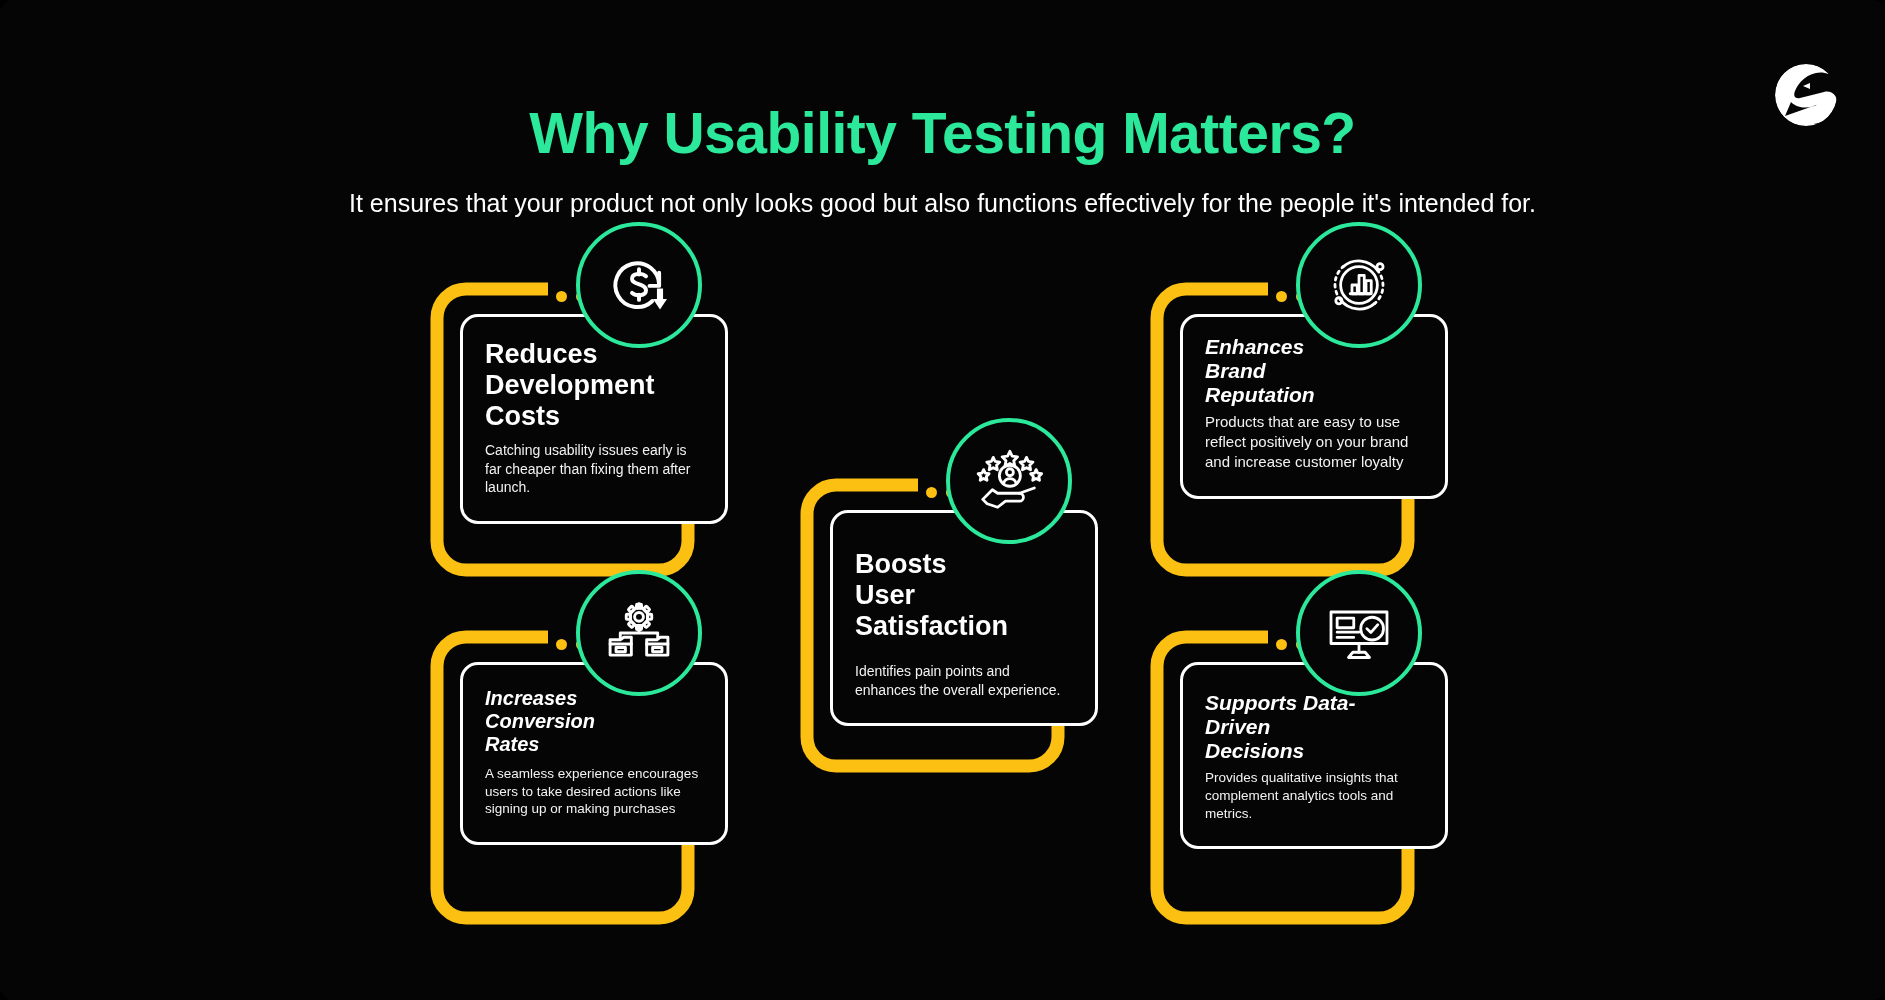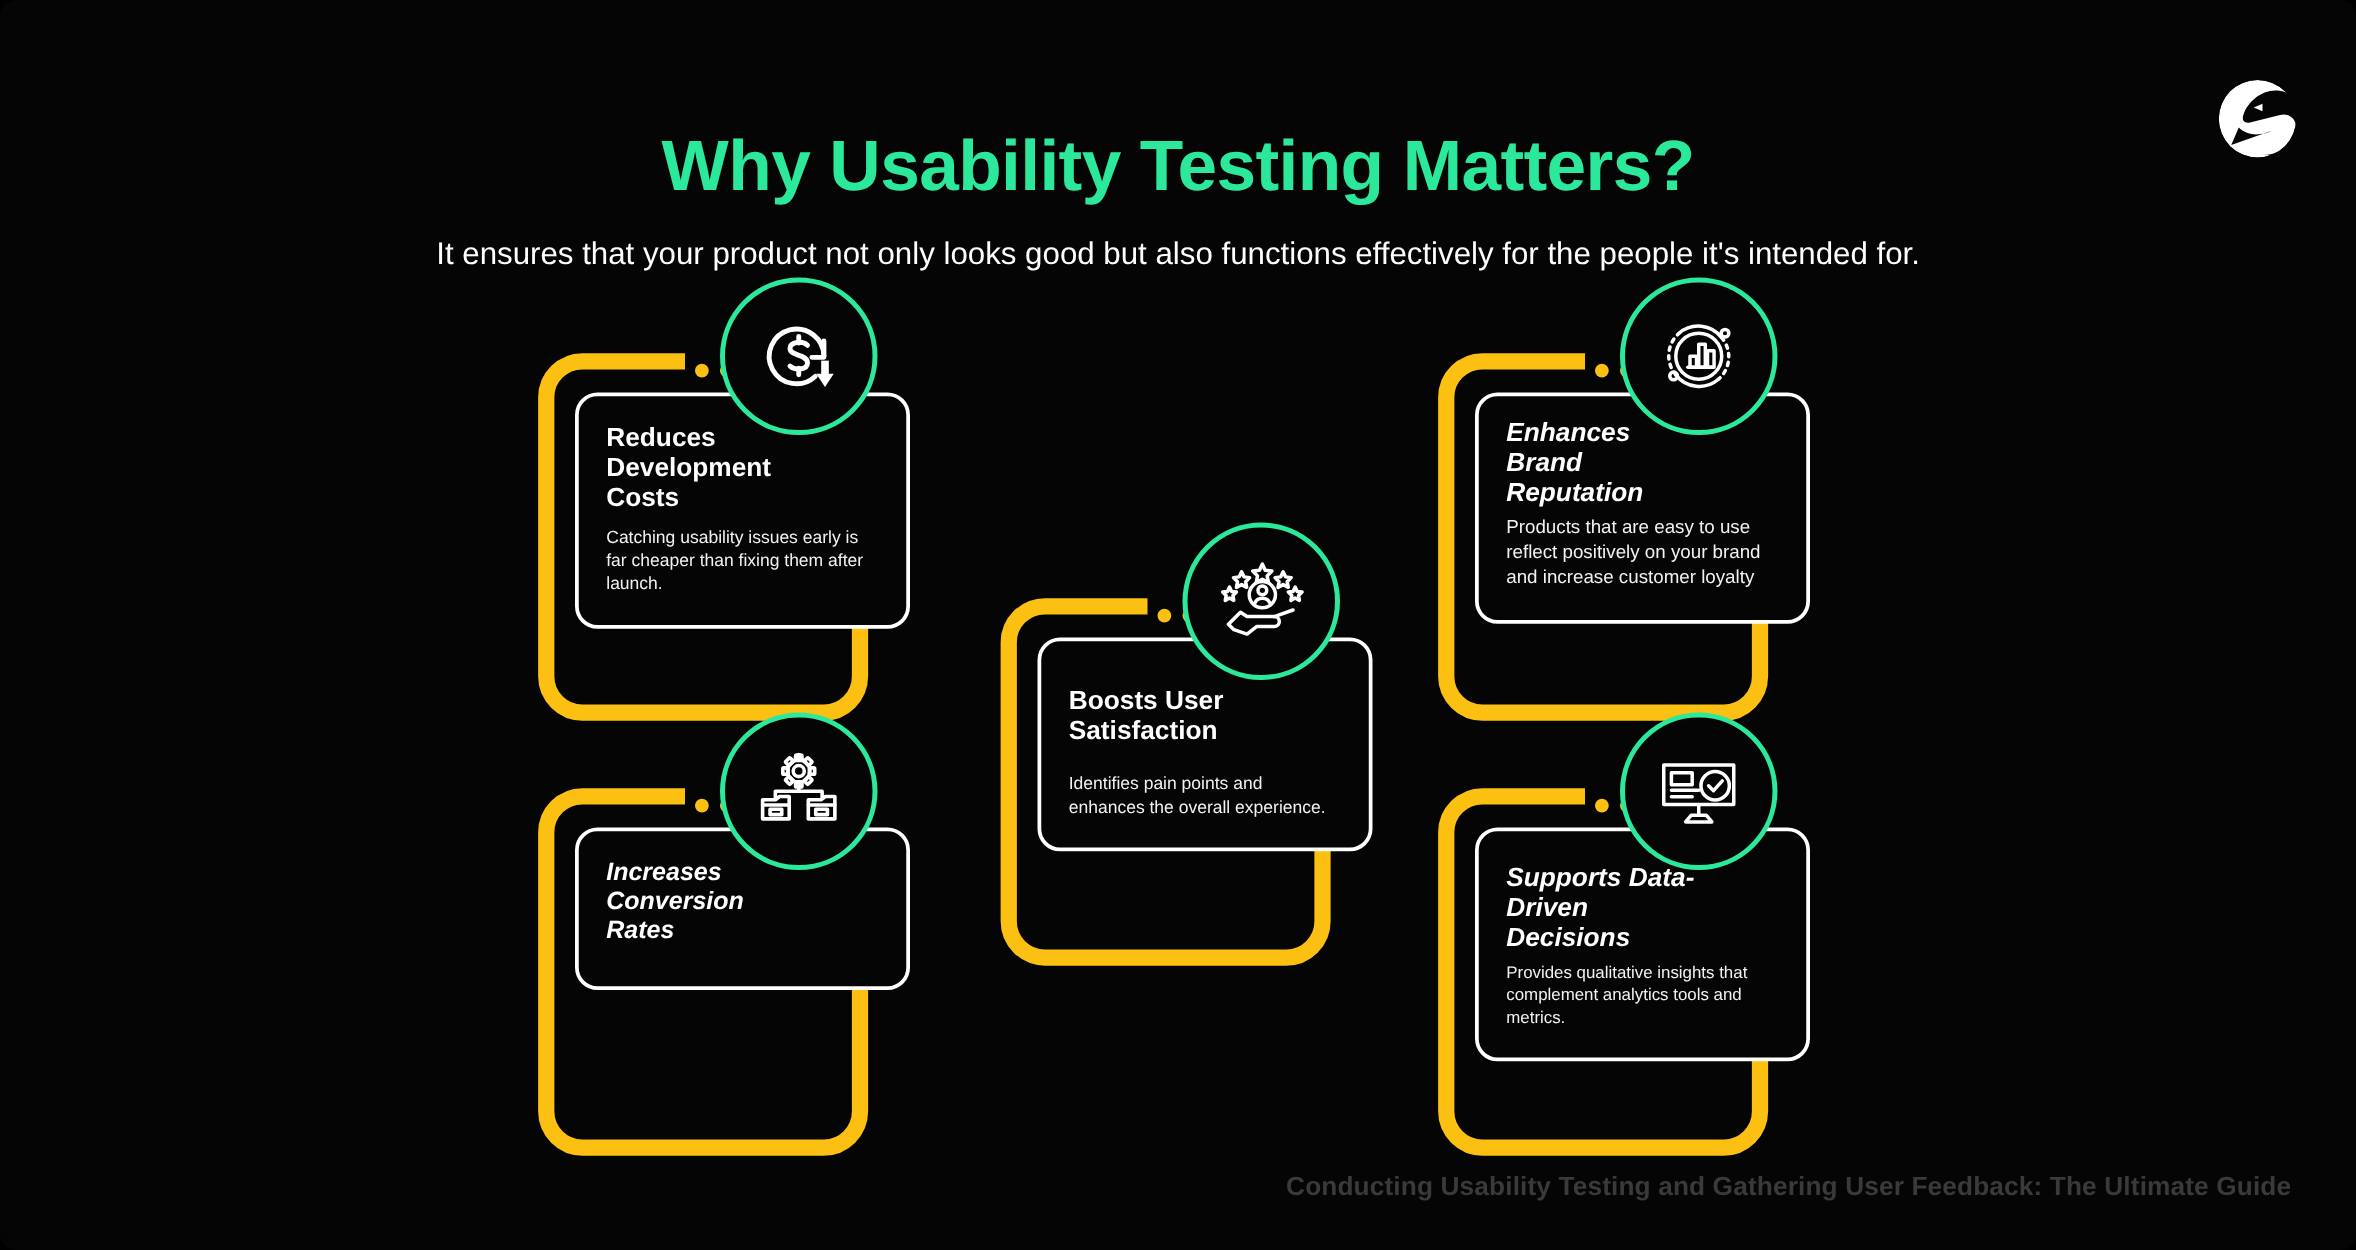--- a/index.html
+++ b/index.html
@@ -98,21 +98,21 @@
     border: 3px solid #FFFFFF;
     border-radius: 18px;
     background: #050505;
     padding: 22px 22px 24px 22px;
     box-sizing: content-box;
     z-index: 3;
   }
   .card-title {
     color: #FFFFFF;
     font-weight: 700;
-    font-size: 21px;
+    font-size: 27px;
     line-height: 1.15;
     margin: 0 0 9px 0;
     width: 150px;
   }
   .card-body {
     color: #F2F2F2;
     font-weight: 400;
     font-size: 14px;
     line-height: 1.32;
     margin: 0;
@@ -211,20 +211,21 @@
         <path d="M118 7 L 36 7 A 29 29 0 0 0 7 36 L 7 259 A 29 29 0 0 0 36 288 L 229 288 A 29 29 0 0 0 258 259 L 258 150" fill="none" stroke="#FBC011" stroke-width="13" stroke-linecap="butt"></path>
       </svg>
     </div>
     <div class="dots">
       <span class="dot"></span>
       <span class="dot"></span>
       <span class="dot"></span>
     </div>
     <div class="inner">
       <p class="card-title">Increases Conversion Rates</p>
+      <p class="card-body">A seamless experience encourages users to take desired actions like signing up or making purchases</p>
     </div>
     <div class="bubble" style="left:146px; top:-60px;">
       <svg viewBox="0 0 80 80" width="68" height="68" fill="none" stroke="#FFFFFF" stroke-width="3.4" stroke-linecap="round" stroke-linejoin="round">
         <g transform="translate(40,21)">
           <circle cx="0" cy="0" r="5.2"></circle>
           <path d="M0 -15.5 L3 -12 L-3 -12 Z" transform="rotate(0)"></path>
           <g>
             <rect x="-3" y="-15" width="6" height="5" rx="1"></rect>
             <rect x="-3" y="10" width="6" height="5" rx="1"></rect>
             <rect x="-15" y="-3" width="5" height="6" rx="1"></rect>
@@ -331,15 +332,14 @@
         <path d="M40 52 L 40 62"></path>
         <path d="M28 68 L 52 68 L 47 62 L 33 62 Z"></path>
         <rect x="15" y="23" width="19" height="11"></rect>
         <path d="M15 39 L 40 39 M15 45 L 34 45"></path>
         <circle cx="55" cy="35" r="13"></circle>
         <path d="M49 35 L 53.5 39.5 L 61.5 30.5"></path>
       </svg>
     </div>
   </div>
 
-  <div class="footer">Conducting Usability Testing and Gathering User Feedback: The Ultimate Guide</div>
 
 </div>
 
 </body></html>

